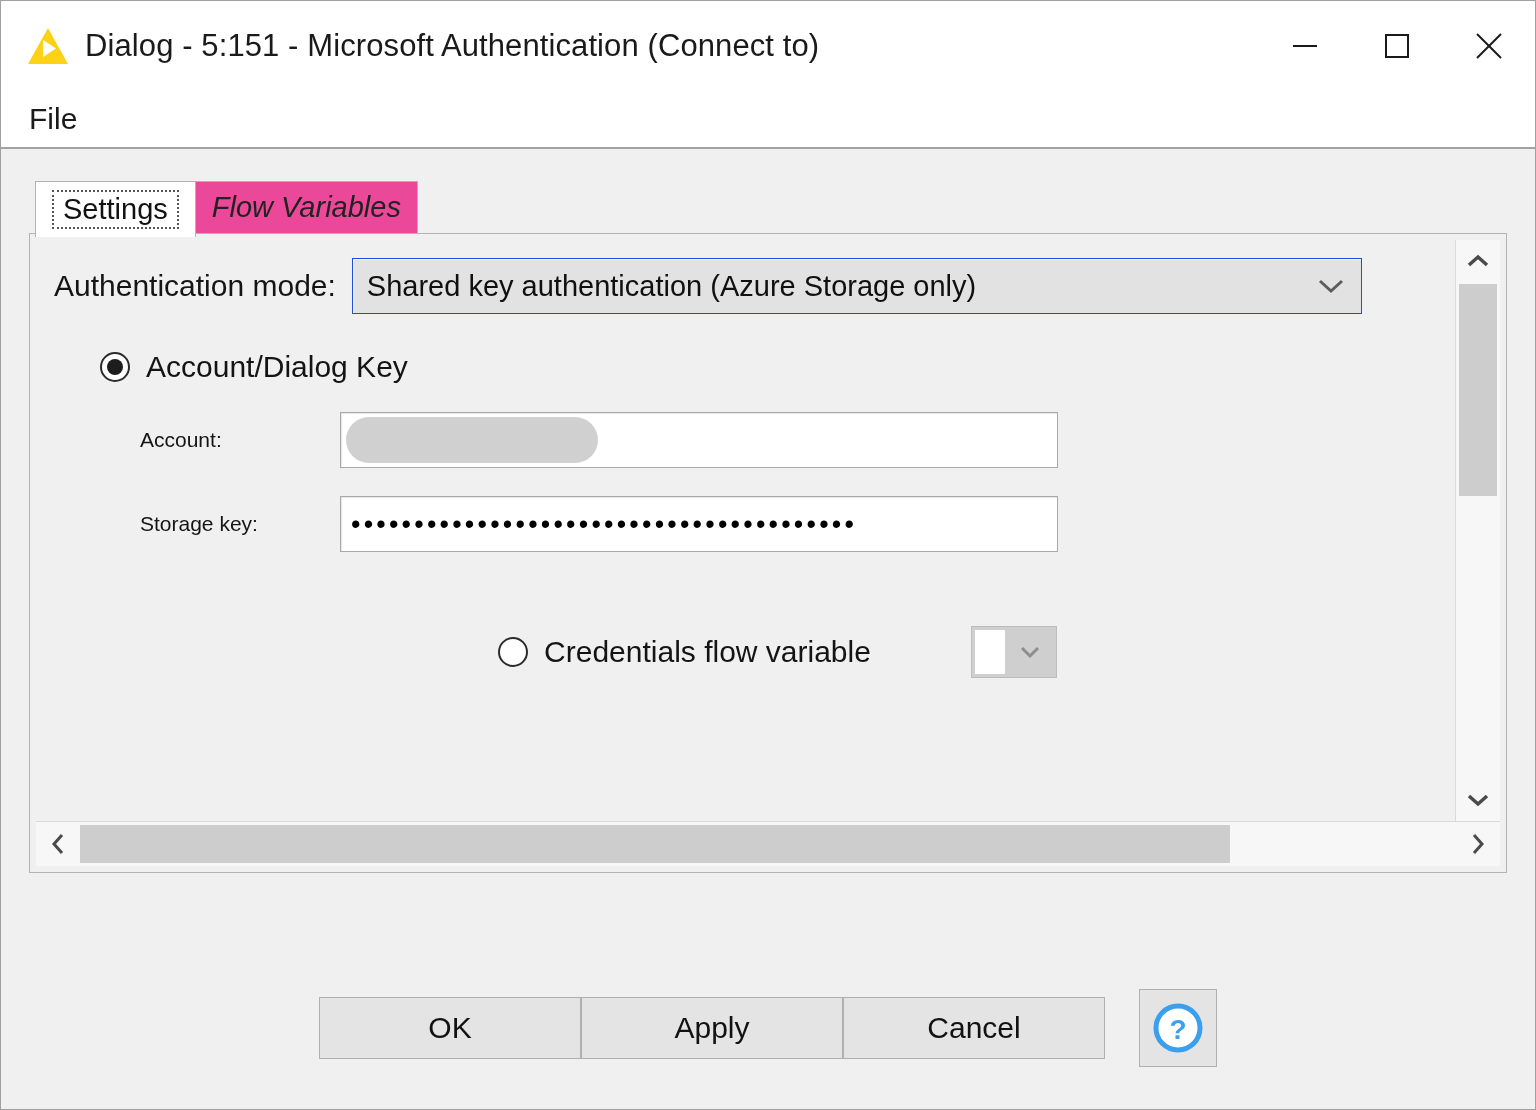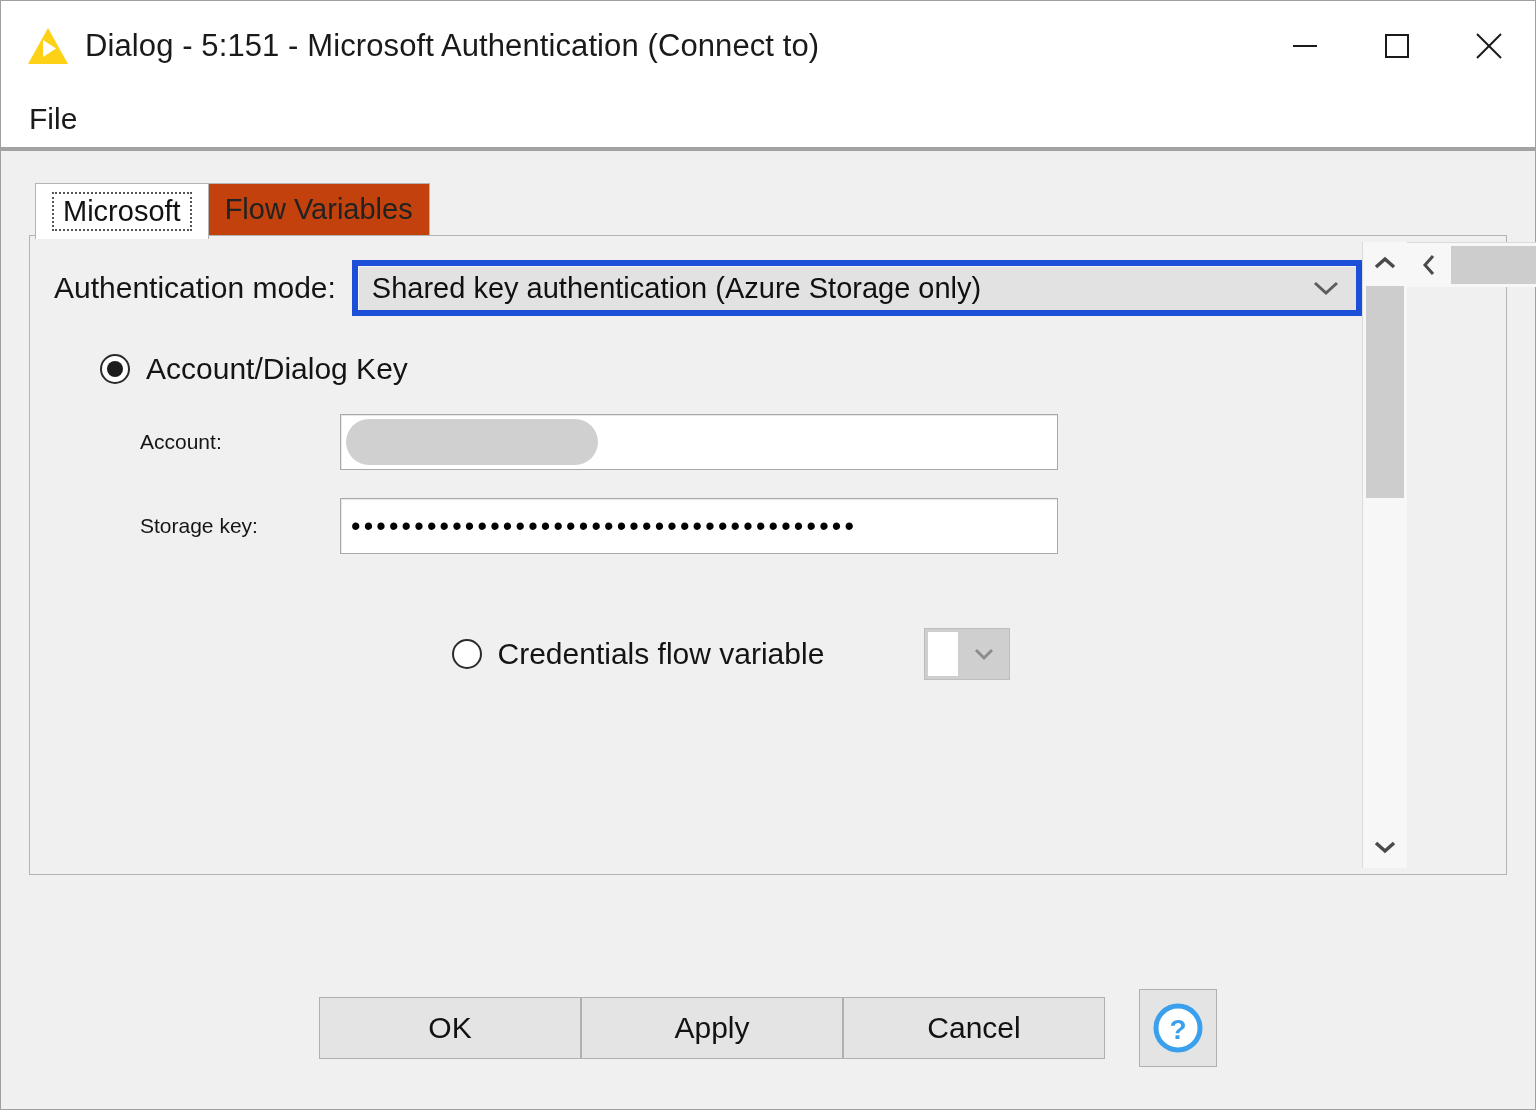--- a/index.html
+++ b/index.html
@@ -64,21 +64,21 @@
   }
   .win-btn svg { display: block; }
 
   
   .menubar {
     height: 56px;
     background: #ffffff;
     display: flex;
     align-items: center;
     flex: none;
-    border-bottom: 4px solid #a3a3a3;
+    border-bottom: 2px solid #a3a3a3;
   }
   .menu-item {
     font-size: 30px;
     color: #1a1a1a;
     padding: 0 10px;
     margin-left: 18px;
     line-height: 1;
   }
 
   
@@ -111,40 +111,41 @@
     border-bottom: none;
   }
   .tab.active {
     background: #ffffff;
     border-color: #b4b4b4;
     height: 56px;
     margin-bottom: -4px;
     z-index: 4;
   }
   .tab.inactive {
-    background: #c2410c;
+    background: #ec4899;
     border-left: none;
     color: #222;
+    font-style: italic;
   }
   .tab .focus-ring {
     border: 2px dotted #555;
     padding: 3px 9px;
     line-height: 1;
   }
 
   .tab-panel {
     position: relative;
     border: 1px solid #b4b4b4;
     background: #f0f0f0;
     height: 640px;
     box-sizing: border-box;
     margin-top: 0;
     padding: 6px;
     display: flex;
-    flex-direction: row;
+    flex-direction: column;
   }
 
   .panel-inner {
     flex: 1 1 auto;
     display: flex;
     min-height: 0;
   }
   .content-area {
     flex: 1 1 auto;
     background: #f0f0f0;
@@ -164,21 +165,21 @@
     font-size: 30px;
     color: #151515;
     margin-right: 16px;
     white-space: nowrap;
   }
   .combo {
     width: 1010px;
     height: 56px;
     box-sizing: border-box;
     background: #e2e2e2;
-    border: 6px solid #1d4ed8;
+    border: 1px solid #1d4ed8;
     display: flex;
     align-items: center;
     box-shadow: inset 1px 1px 0 #f4f4f4;
   }
   .combo-text {
     flex: 1 1 auto;
     font-size: 29px;
     color: #101010;
     padding-left: 14px;
     white-space: nowrap;
@@ -422,21 +423,21 @@
   </div>
 
   <div class="menubar">
     <div class="menu-item">File</div>
   </div>
 
   <div class="dialog-body">
 
     <div class="tabstrip">
       <div class="tab active">
-        <span class="focus-ring">Microsoft</span>
+        <span class="focus-ring">Settings</span>
       </div>
       <div class="tab inactive">
         <span>Flow Variables</span>
       </div>
     </div>
 
     <div class="tab-panel">
       <div class="panel-inner">
 
         <div class="content-area">

